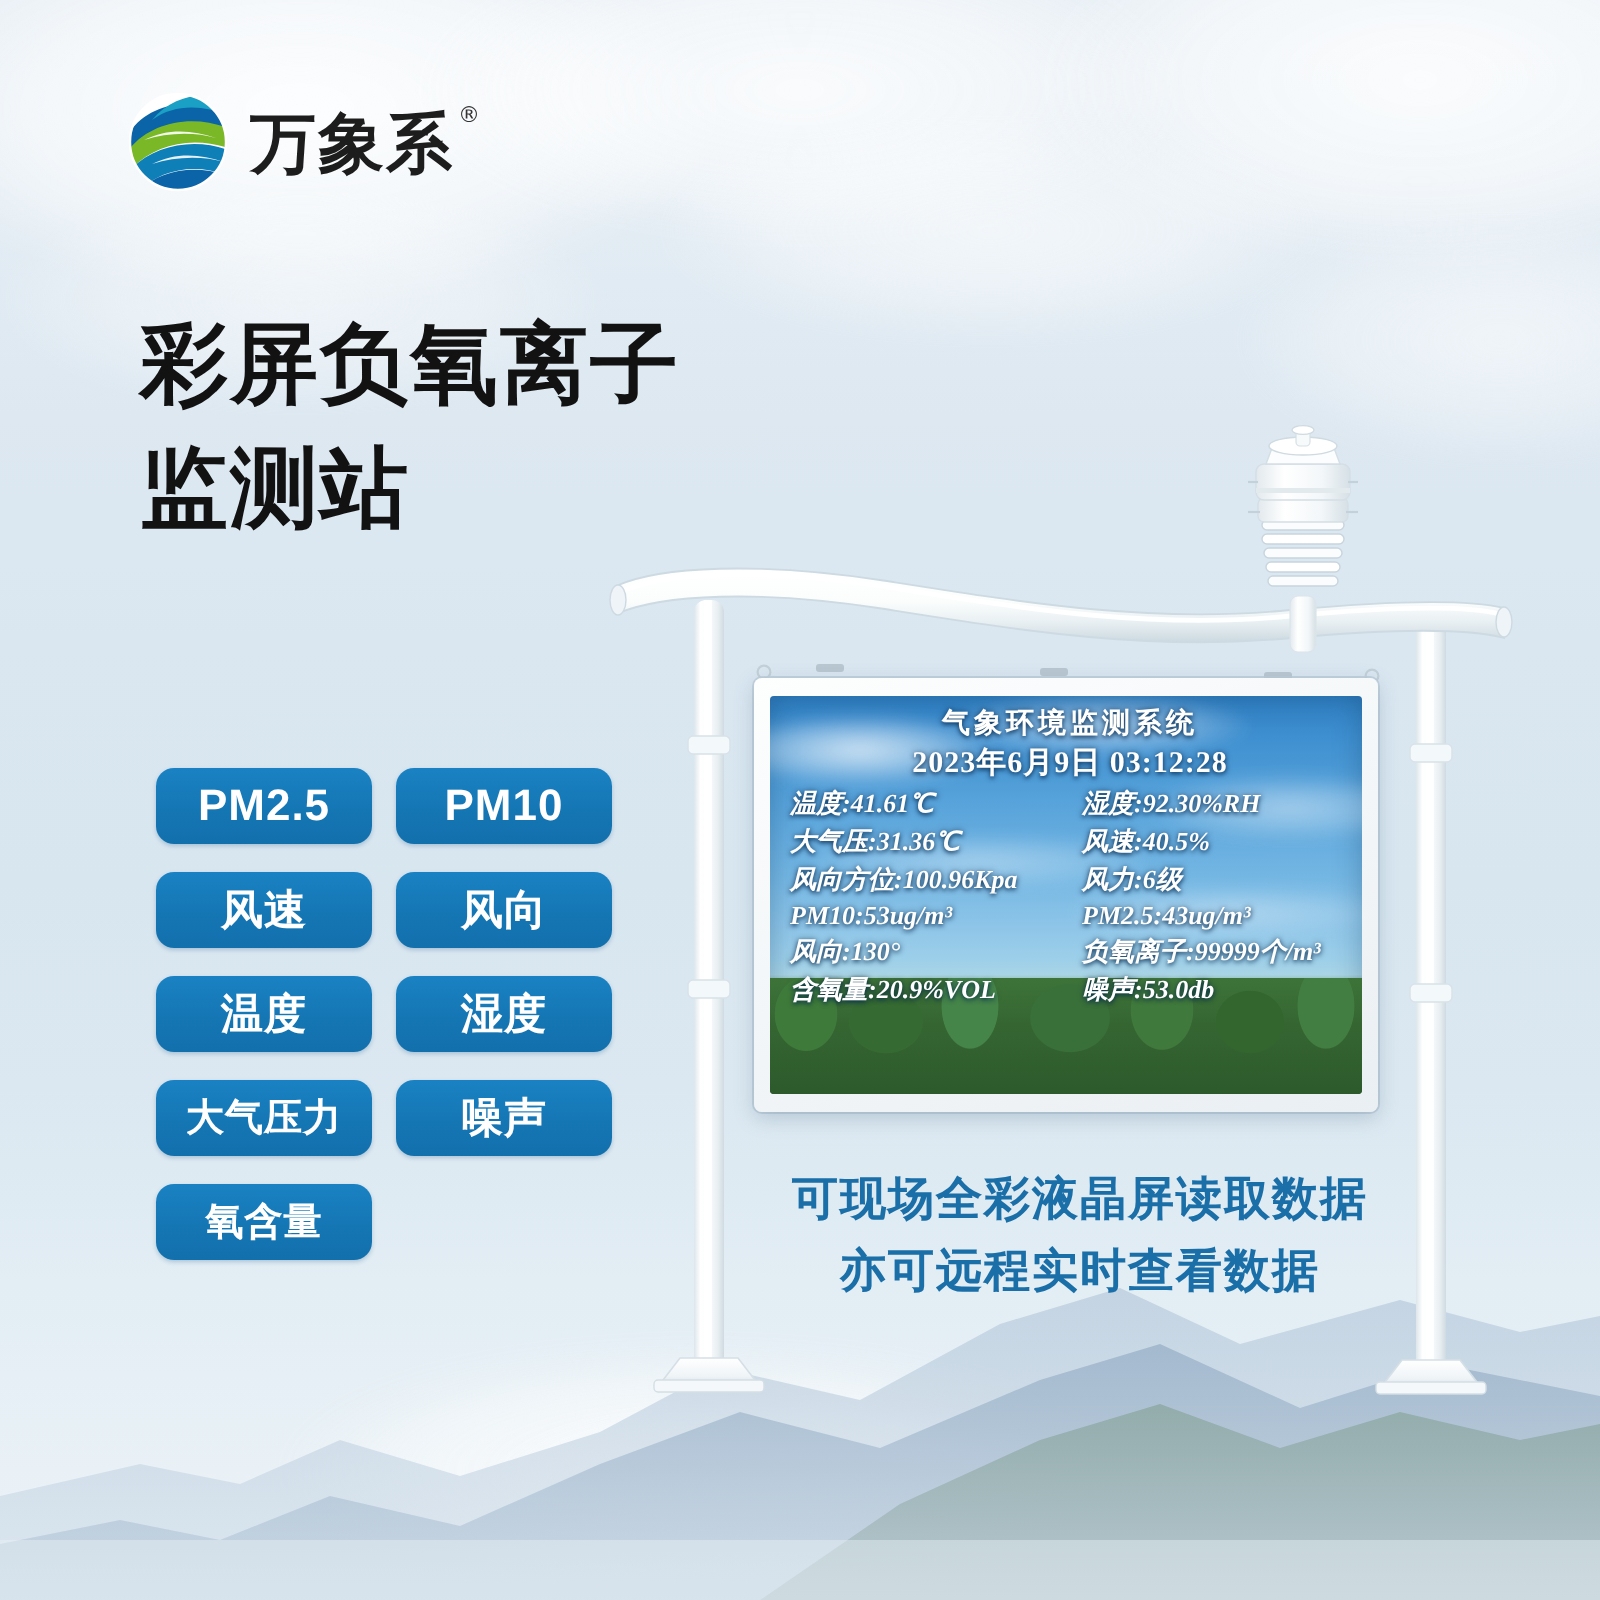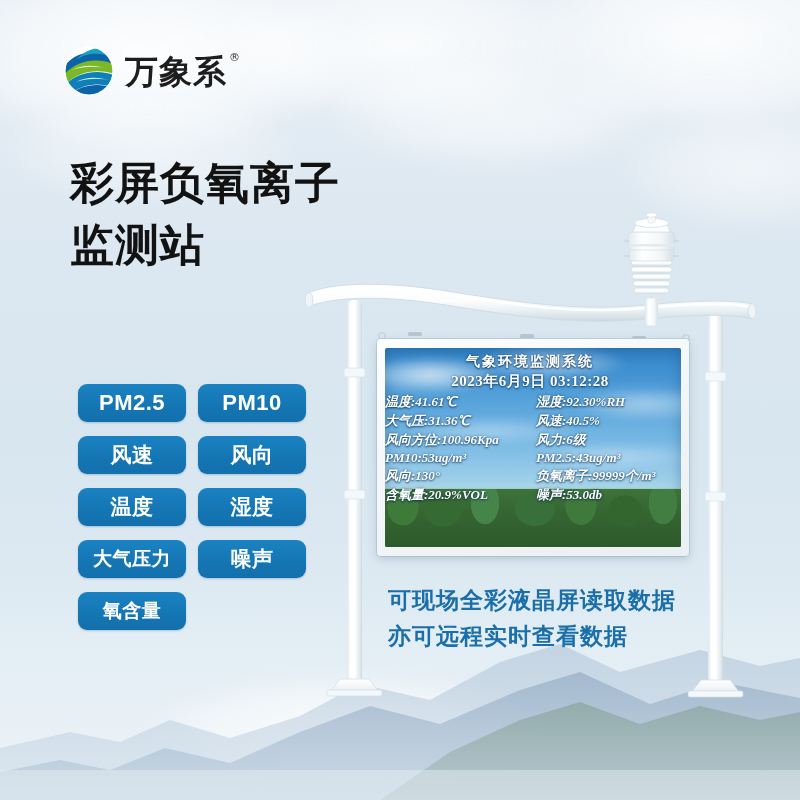--- a/index.html
+++ b/index.html
@@ -108,42 +108,42 @@
       radial-gradient(ellipse 22px 26px at 18px 18px,#3e7a3a 0%,#3e7a3a 70%,transparent 72%),
       radial-gradient(ellipse 26px 22px at 58px 22px,#356a33 0%,#356a33 70%,transparent 72%),
       radial-gradient(ellipse 20px 30px at 100px 14px,#45854a 0%,#45854a 70%,transparent 72%),
       radial-gradient(ellipse 28px 24px at 150px 20px,#39703a 0%,#39703a 70%,transparent 72%),
       radial-gradient(ellipse 22px 28px at 196px 16px,#40793c 0%,#40793c 70%,transparent 72%),
       radial-gradient(ellipse 24px 22px at 240px 22px,#33652f 0%,#33652f 70%,transparent 72%),
       radial-gradient(ellipse 20px 30px at 278px 14px,#427e41 0%,#427e41 70%,transparent 72%),
       linear-gradient(180deg,#3d7339 0%,#356632 40%,#2d5a2b 100%);
   }
   .screen-data {
-    position:absolute; inset:0; padding:5px 6px 0 0;
+    position:absolute; inset:0; padding:5px 6px 0 10px;
     color:#fff; font-family:"Liberation Serif", serif;
     text-shadow:0 1px 2px rgba(0,40,80,.75), 0 0 3px rgba(0,30,60,.5);
   }
   .sd-title {
     text-align:center; font-size:14px; font-weight:bold;
     letter-spacing:2px; font-family:"DejaVu Serif", serif;
     margin-bottom:1px;
   }
   .sd-date {
     text-align:center; font-size:15px; font-weight:bold;
     letter-spacing:.5px; margin-bottom:2px;
   }
   .sd-rows { display:flex; flex-direction:column; gap:1px;font-style:italic; }
   .sd-row { display:flex; font-size:13px; font-weight:bold; letter-spacing:0px; }
   .sd-cell { width:50%; white-space:nowrap; }
   .sd-cell.r { padding-left:6px; }
 
   
   .caption {
     position:absolute; left:388px; top:583px; width:304px;
-    color:#1b6fa8;
+    text-align:center; color:#1b6fa8;
     font-size:23px; font-weight:bold; line-height:1.55;
     letter-spacing:1px;
     font-family:"DejaVu Sans", sans-serif;
   }
   .caption div { white-space:nowrap; }
 </style>
 </head>
 <body>
 
 <div class="sky-wrap">

